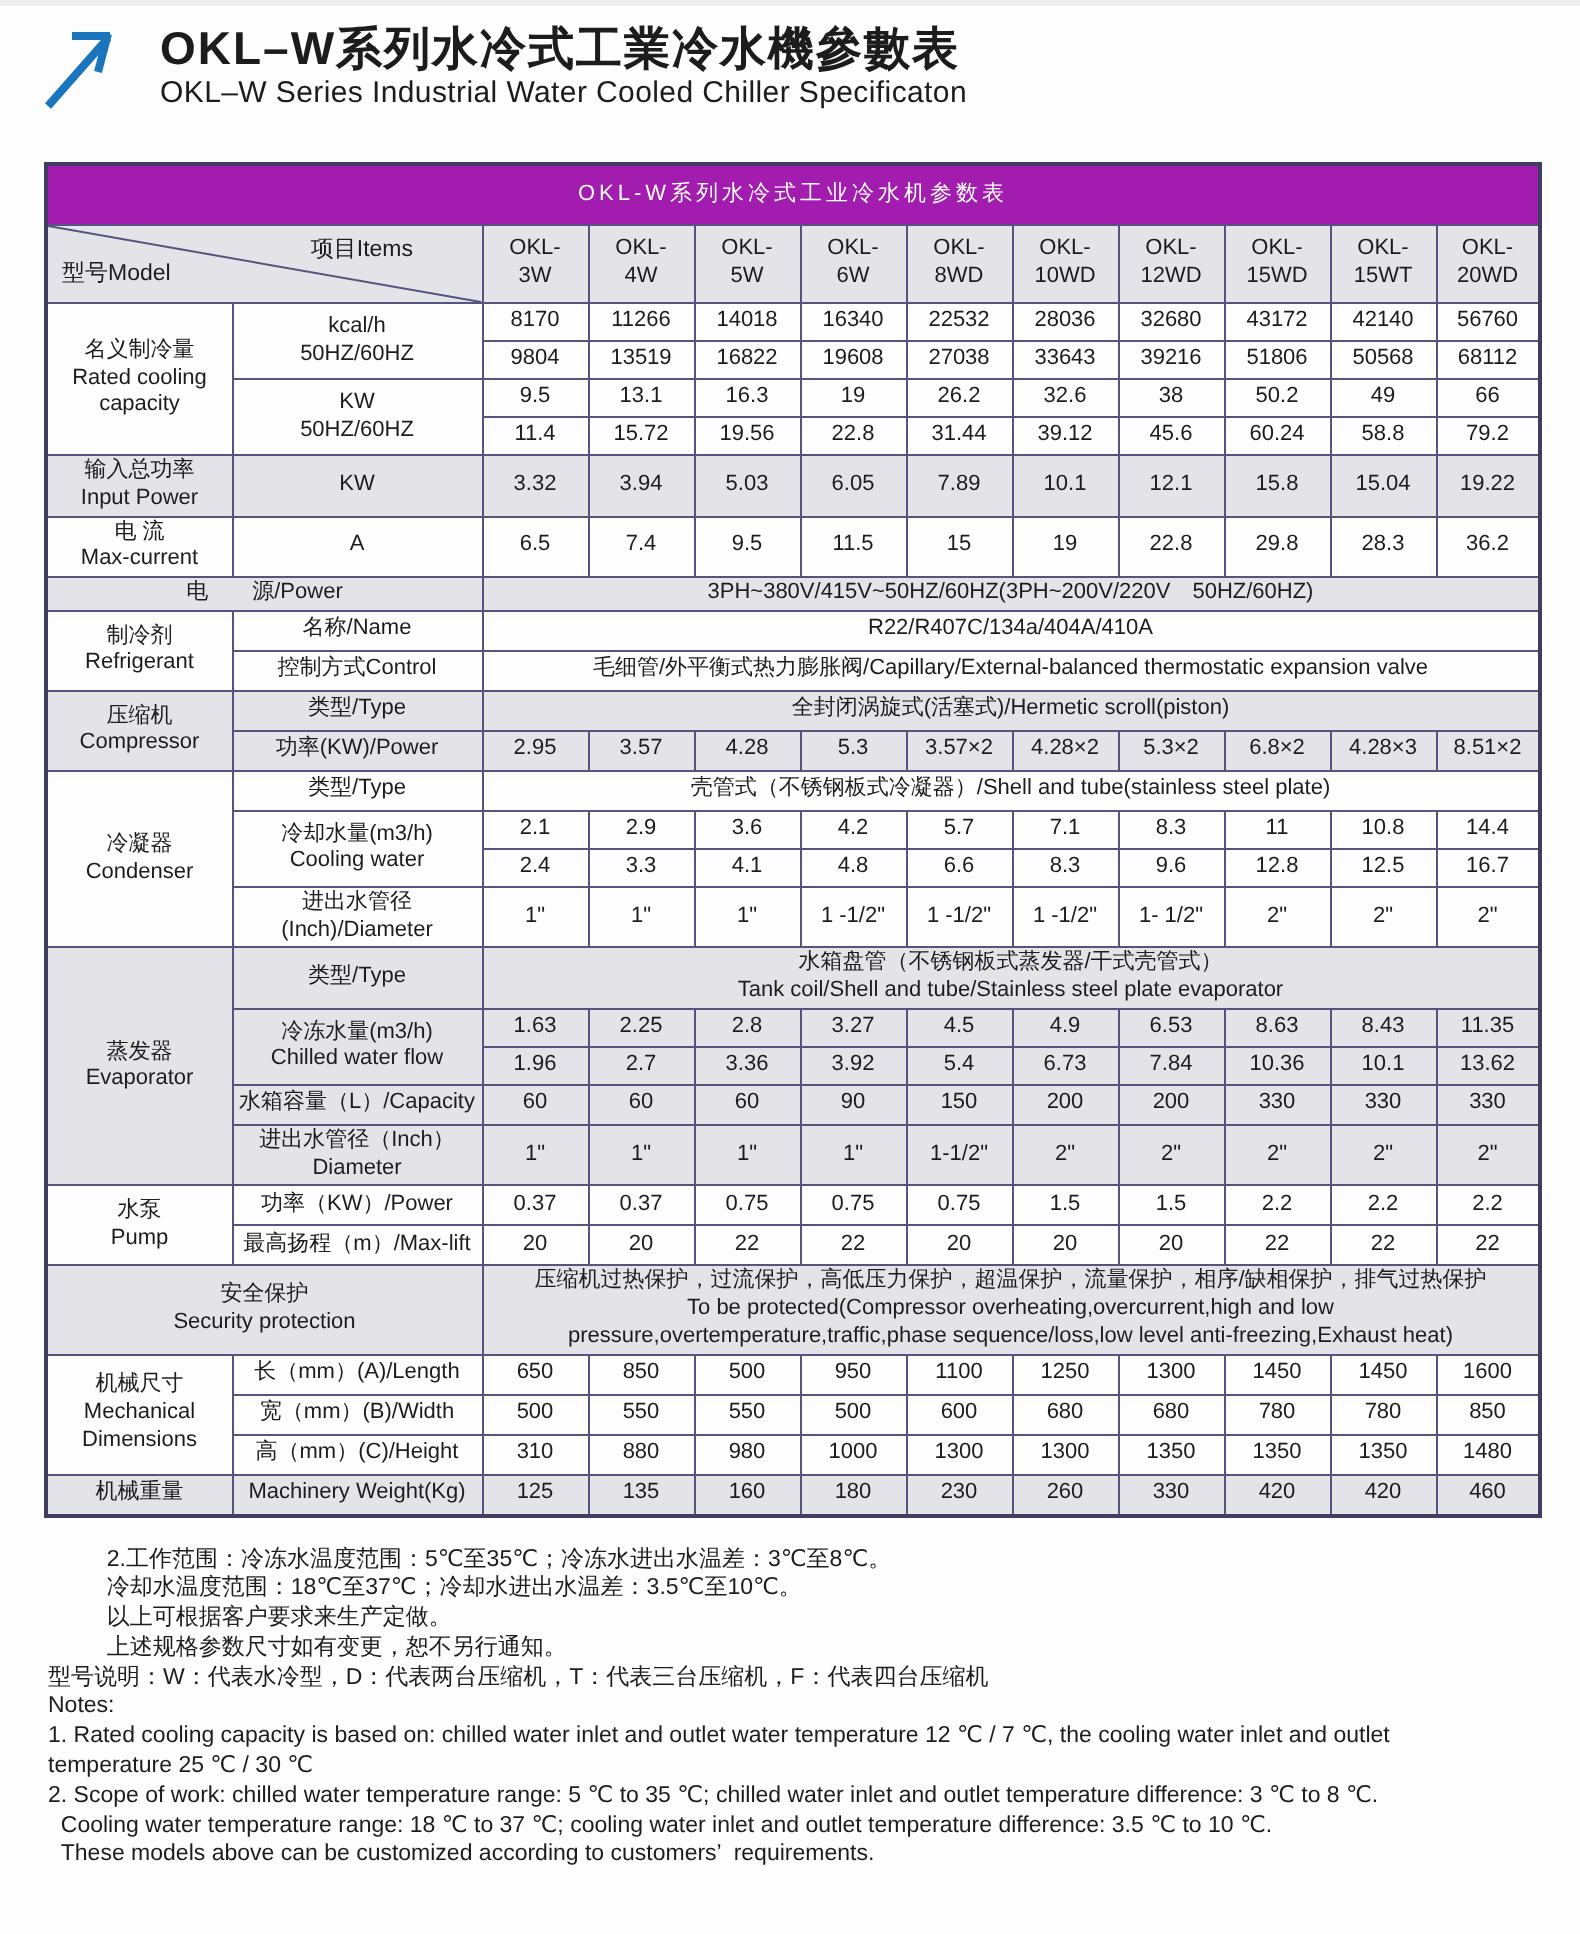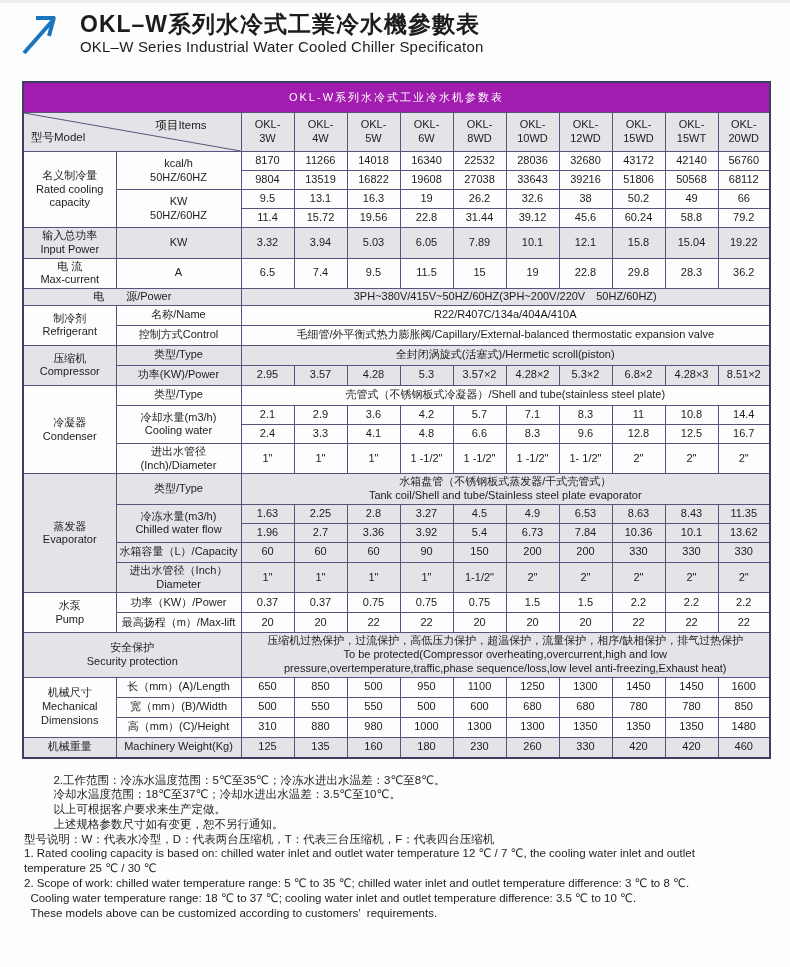--- a/index.html
+++ b/index.html
@@ -446,18 +446,19 @@
       </tr>
     </tbody>
 </table>
 
 <div class="notes" id="notes">
     <div>　　  2.工作范围：冷冻水温度范围：5℃至35℃；冷冻水进出水温差：3℃至8℃。</div>
     <div>　　  冷却水温度范围：18℃至37℃；冷却水进出水温差：3.5℃至10℃。</div>
     <div>　　  以上可根据客户要求来生产定做。</div>
     <div>　　  上述规格参数尺寸如有变更，恕不另行通知。</div>
     <div>型号说明：W：代表水冷型，D：代表两台压缩机，T：代表三台压缩机，F：代表四台压缩机</div>
+    <div>Notes:</div>
     <div>1. Rated cooling capacity is based on: chilled water inlet and outlet water temperature 12 ℃ / 7 ℃, the cooling water inlet and outlet</div>
     <div>temperature 25 ℃ / 30 ℃</div>
     <div>2. Scope of work: chilled water temperature range: 5 ℃ to 35 ℃; chilled water inlet and outlet temperature difference: 3 ℃ to 8 ℃.</div>
     <div>  Cooling water temperature range: 18 ℃ to 37 ℃; cooling water inlet and outlet temperature difference: 3.5 ℃ to 10 ℃.</div>
     <div>  These models above can be customized according to customers’  requirements.</div>
   </div>
 
 </body></html>

